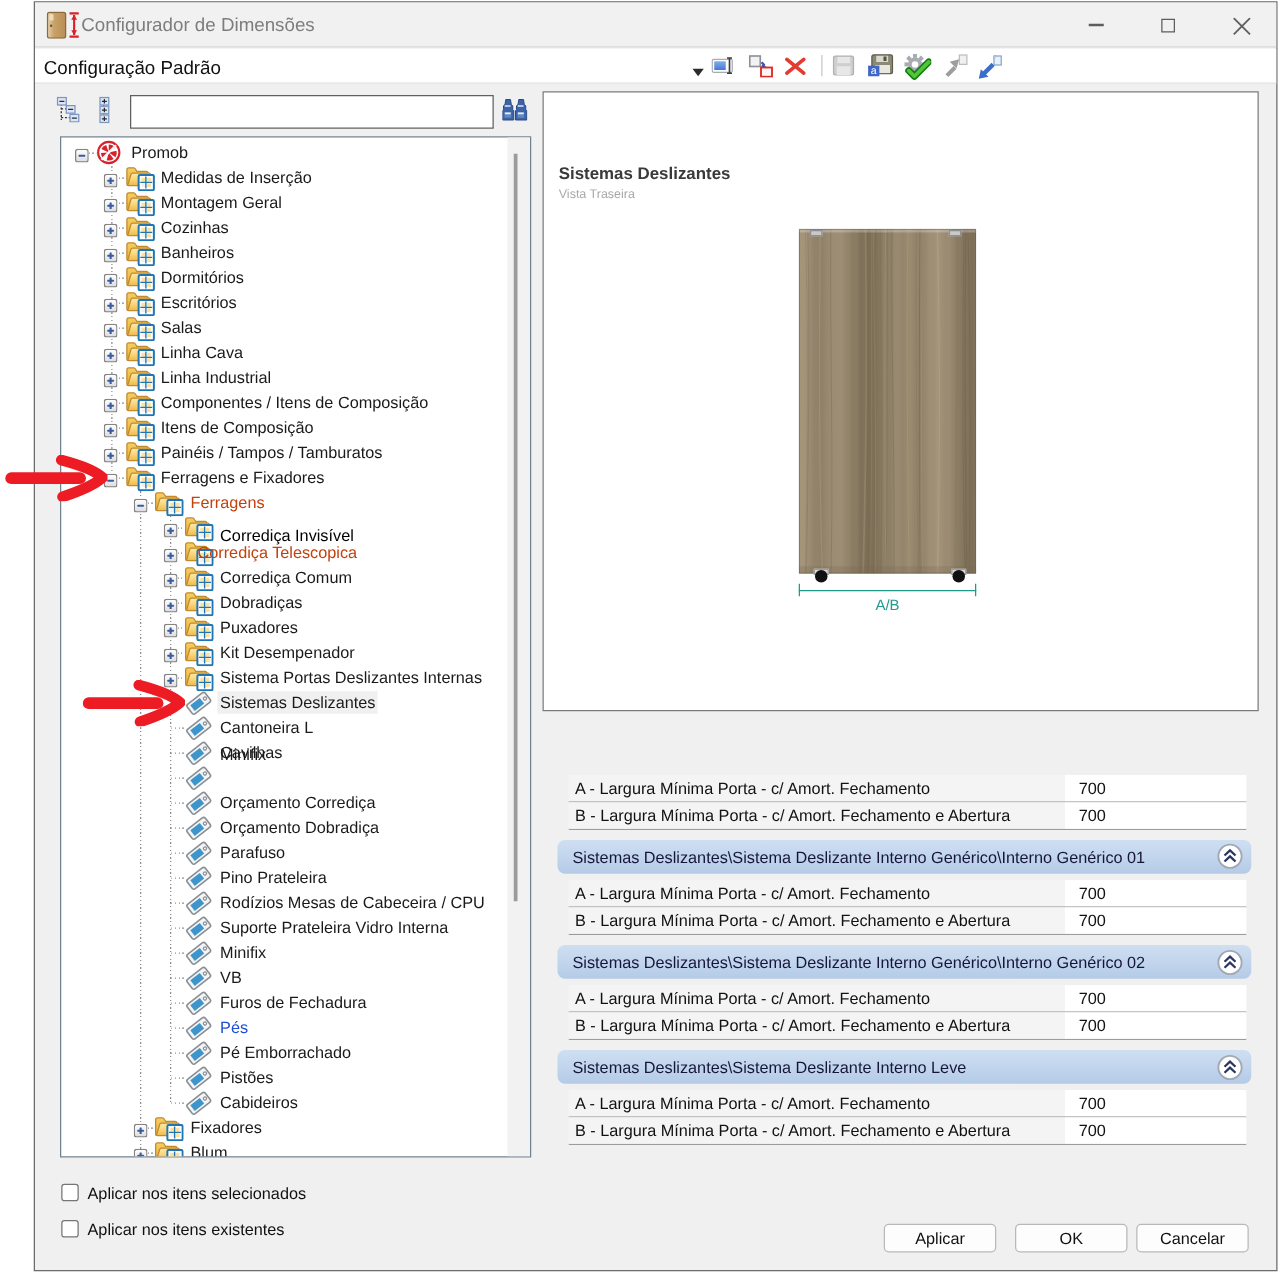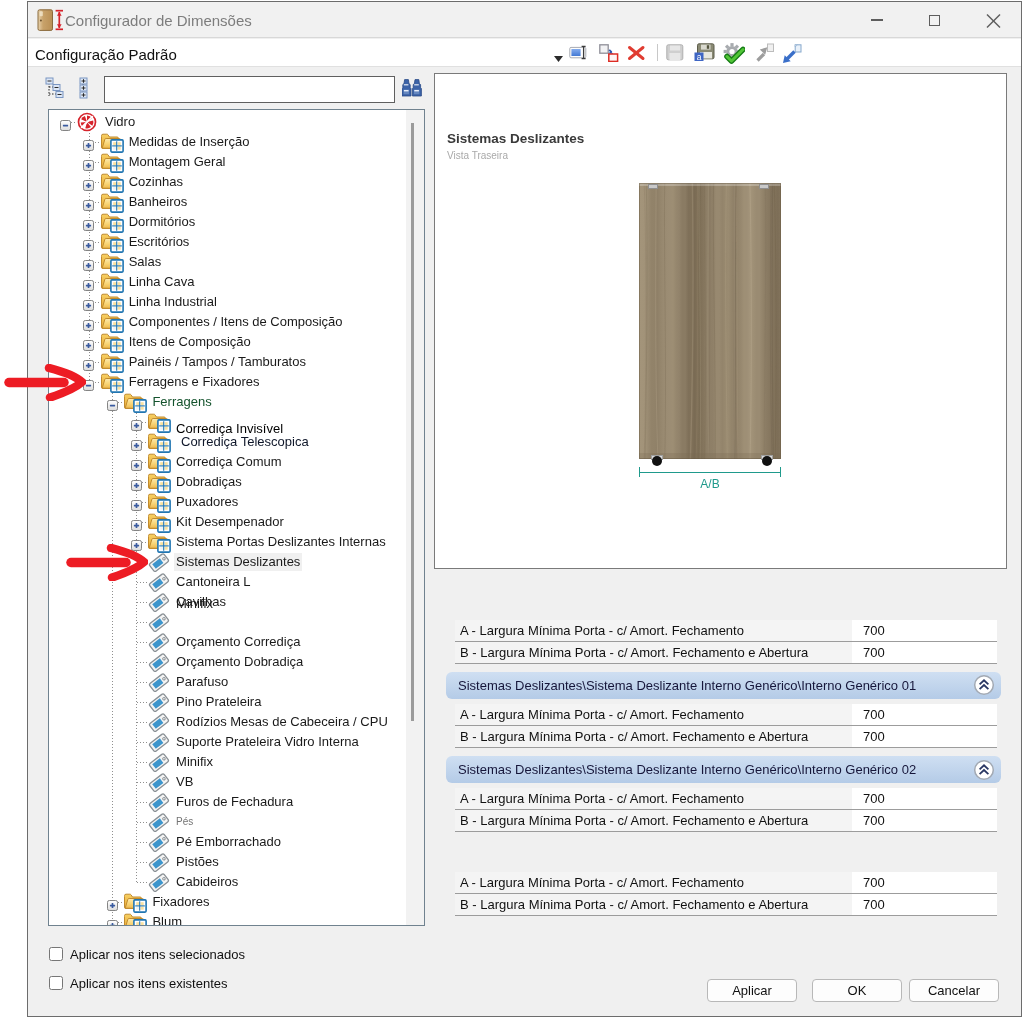--- a/index.html
+++ b/index.html
@@ -182,21 +182,21 @@
           <circle cx="10" cy="10" r="8.5" fill="#fff" stroke="#d6232b" stroke-width="1.7"></circle>
 <g fill="#d6232b">
             <path d="M10 10 L10 3.6 A6.4 6.4 0 0 1 15.1 6.2 Z"></path>
             <path d="M10 10 L16.2 8.6 A6.4 6.4 0 0 1 15.4 13.7 Z"></path>
             <path d="M10 10 L13.9 15.1 A6.4 6.4 0 0 1 8.3 16.2 Z"></path>
             <path d="M10 10 L5.8 14.8 A6.4 6.4 0 0 1 3.7 10.4 Z"></path>
             <path d="M10 10 L4.1 7.2 A6.4 6.4 0 0 1 7.9 3.9 Z"></path>
           </g>
 <line x1="15.8" y1="4.2" x2="4.2" y2="15.8" stroke="#fff" stroke-width="1.9"></line>
         </svg></div>
-      <div style="position:absolute;left:103.0px;top:113.0px;height:18px;line-height:18px;font-size:13px;color:#1a1a1a;white-space:nowrap;padding:0 2px">Vidro</div>
+      <div style="position:absolute;left:103.0px;top:113.0px;height:18px;line-height:18px;font-size:13px;color:#1a1a1a;white-space:nowrap;padding:0 2px">Promob</div>
       <div style="position:absolute;left:94.7px;top:142.0px;width:6.0px;height:1px;background-image:repeating-linear-gradient(to right,#8f8f8f 0 1px,transparent 1px 3px)"></div>
       <div style="position:absolute;left:83.2px;top:136.5px;width:11px;height:11px"><svg width="11" height="11" viewBox="0 0 11 11" style="" xmlns="http://www.w3.org/2000/svg">
           <defs>
             <linearGradient id="ebg" x1="0" y1="0" x2="0" y2="1">
               <stop offset="0" stop-color="#ffffff"></stop>
               <stop offset="1" stop-color="#dcdcdc"></stop>
             </linearGradient>
           </defs>
           <rect x="0.5" y="0.5" width="10" height="10" rx="1.8" fill="url(#ebg)" stroke="#848484"></rect>
           <rect x="2.9" y="4.7" width="5.2" height="1.7" rx="0.4" fill="#3a5ba0"></rect>
@@ -670,21 +670,21 @@
           <path d="M1.5 4.5 L1.5 15 Q1.5 16.5 3 16.5 L17 16.5 Q18.5 16.5 18.5 15 L18.5 6.5 Q18.5 5 17 5 L9.5 5 L8 2.8 Q7.6 2.2 6.8 2.2 L3 2.2 Q1.5 2.2 1.5 3.7 Z" fill="url(#fg1)" stroke="#c08a2e" stroke-width="1"></path>
 <path d="M2.2 16.2 L4.8 7.4 Q5.1 6.5 6.1 6.5 L19.3 6.5 Q20.6 6.5 20.2 7.7 L17.7 15.4 Q17.4 16.4 16.3 16.4 Z" fill="url(#fg2)" stroke="#c08a2e" stroke-width="1"></path>
           <rect x="10.9" y="7.9" width="12.2" height="12.2" rx="1" fill="#ffffff" stroke="#2176b2" stroke-width="1.6"></rect>
 <rect x="13.2" y="10.2" width="3.1" height="3.1" fill="#fbe2a0"></rect>
           <rect x="17.6" y="10.2" width="3.1" height="3.1" fill="#fbe2a0"></rect>
 <rect x="13.2" y="14.6" width="3.1" height="3.1" fill="#eef2f5"></rect>
           <rect x="17.6" y="14.6" width="3.1" height="3.1" fill="#fbe2a0"></rect>
 <line x1="12.2" y1="13.9" x2="21.8" y2="13.9" stroke="#2176b2" stroke-width="1.1"></line>
 <line x1="16.7" y1="9.2" x2="16.7" y2="18.8" stroke="#2176b2" stroke-width="1.1"></line>
         </svg></div>
-      <div style="position:absolute;left:150.4px;top:393.0px;height:18px;line-height:18px;font-size:13px;color:#14532d;white-space:nowrap;padding:0 2px">Ferragens</div>
+      <div style="position:absolute;left:150.4px;top:393.0px;height:18px;line-height:18px;font-size:13px;color:#c2410c;white-space:nowrap;padding:0 2px">Ferragens</div>
       <div style="position:absolute;left:142.1px;top:422.0px;width:6.0px;height:1px;background-image:repeating-linear-gradient(to right,#8f8f8f 0 1px,transparent 1px 3px)"></div>
       <div style="position:absolute;left:130.6px;top:416.5px;width:11px;height:11px"><svg width="11" height="11" viewBox="0 0 11 11" style="" xmlns="http://www.w3.org/2000/svg">
           <defs>
             <linearGradient id="ebg" x1="0" y1="0" x2="0" y2="1">
               <stop offset="0" stop-color="#ffffff"></stop>
               <stop offset="1" stop-color="#dcdcdc"></stop>
             </linearGradient>
           </defs>
           <rect x="0.5" y="0.5" width="10" height="10" rx="1.8" fill="url(#ebg)" stroke="#848484"></rect>
           <rect x="2.9" y="4.7" width="5.2" height="1.7" rx="0.4" fill="#3a5ba0"></rect>
@@ -740,21 +740,21 @@
           <path d="M1.5 4.5 L1.5 15 Q1.5 16.5 3 16.5 L17 16.5 Q18.5 16.5 18.5 15 L18.5 6.5 Q18.5 5 17 5 L9.5 5 L8 2.8 Q7.6 2.2 6.8 2.2 L3 2.2 Q1.5 2.2 1.5 3.7 Z" fill="url(#fg1)" stroke="#c08a2e" stroke-width="1"></path>
 <path d="M2.2 16.2 L4.8 7.4 Q5.1 6.5 6.1 6.5 L19.3 6.5 Q20.6 6.5 20.2 7.7 L17.7 15.4 Q17.4 16.4 16.3 16.4 Z" fill="url(#fg2)" stroke="#c08a2e" stroke-width="1"></path>
           <rect x="10.9" y="7.9" width="12.2" height="12.2" rx="1" fill="#ffffff" stroke="#2176b2" stroke-width="1.6"></rect>
 <rect x="13.2" y="10.2" width="3.1" height="3.1" fill="#fbe2a0"></rect>
           <rect x="17.6" y="10.2" width="3.1" height="3.1" fill="#fbe2a0"></rect>
 <rect x="13.2" y="14.6" width="3.1" height="3.1" fill="#eef2f5"></rect>
           <rect x="17.6" y="14.6" width="3.1" height="3.1" fill="#fbe2a0"></rect>
 <line x1="12.2" y1="13.9" x2="21.8" y2="13.9" stroke="#2176b2" stroke-width="1.1"></line>
 <line x1="16.7" y1="9.2" x2="16.7" y2="18.8" stroke="#2176b2" stroke-width="1.1"></line>
         </svg></div>
-      <div style="position:absolute;left:179px;top:433.0px;height:18px;line-height:18px;font-size:13px;color:#0f172a;white-space:nowrap;padding:0 2px">Corrediça Telescopica</div>
+      <div style="position:absolute;left:156px;top:433.0px;height:18px;line-height:18px;font-size:13px;color:#c2410c;white-space:nowrap;padding:0 2px">Corrediça Telescopica</div>
       <div style="position:absolute;left:142.1px;top:462.0px;width:6.0px;height:1px;background-image:repeating-linear-gradient(to right,#8f8f8f 0 1px,transparent 1px 3px)"></div>
       <div style="position:absolute;left:130.6px;top:456.5px;width:11px;height:11px"><svg width="11" height="11" viewBox="0 0 11 11" style="" xmlns="http://www.w3.org/2000/svg">
           <defs>
             <linearGradient id="ebg" x1="0" y1="0" x2="0" y2="1">
               <stop offset="0" stop-color="#ffffff"></stop>
               <stop offset="1" stop-color="#dcdcdc"></stop>
             </linearGradient>
           </defs>
           <rect x="0.5" y="0.5" width="10" height="10" rx="1.8" fill="url(#ebg)" stroke="#848484"></rect>
           <rect x="2.9" y="4.7" width="5.2" height="1.7" rx="0.4" fill="#3a5ba0"></rect>
@@ -1041,21 +1041,21 @@
         </svg></div>
       <div style="position:absolute;left:174.1px;top:793.0px;height:18px;line-height:18px;font-size:13px;color:#1a1a1a;white-space:nowrap;padding:0 2px">Furos de Fechadura</div>
       <div style="position:absolute;left:137.1px;top:822.0px;width:11.0px;height:1px;background-image:repeating-linear-gradient(to right,#8f8f8f 0 1px,transparent 1px 3px)"></div>
       <div style="position:absolute;left:148.1px;top:811.5px;width:22px;height:21px"><svg width="22" height="21" viewBox="0 0 22 21" style="" xmlns="http://www.w3.org/2000/svg">
           <g transform="rotate(-38 11 10.5)">
 <rect x="1.8" y="5.8" width="18.2" height="9.6" rx="1.8" fill="#f4f4f4" stroke="#898f94" stroke-width="1.3"></rect>
 <rect x="4.6" y="7.7" width="9.6" height="5.8" fill="#3d95cc"></rect>
 <circle cx="17.2" cy="10.6" r="1.25" fill="#fff" stroke="#898f94" stroke-width="1"></circle>
 </g>
         </svg></div>
-      <div style="position:absolute;left:174.1px;top:813.0px;height:18px;line-height:18px;font-size:10px;color:#737373;white-space:nowrap;padding:0 2px">Pés</div>
+      <div style="position:absolute;left:174.1px;top:813.0px;height:18px;line-height:18px;font-size:13px;color:#1d4ed8;white-space:nowrap;padding:0 2px">Pés</div>
       <div style="position:absolute;left:137.1px;top:842.0px;width:11.0px;height:1px;background-image:repeating-linear-gradient(to right,#8f8f8f 0 1px,transparent 1px 3px)"></div>
       <div style="position:absolute;left:148.1px;top:831.5px;width:22px;height:21px"><svg width="22" height="21" viewBox="0 0 22 21" style="" xmlns="http://www.w3.org/2000/svg">
           <g transform="rotate(-38 11 10.5)">
 <rect x="1.8" y="5.8" width="18.2" height="9.6" rx="1.8" fill="#f4f4f4" stroke="#898f94" stroke-width="1.3"></rect>
 <rect x="4.6" y="7.7" width="9.6" height="5.8" fill="#3d95cc"></rect>
 <circle cx="17.2" cy="10.6" r="1.25" fill="#fff" stroke="#898f94" stroke-width="1"></circle>
 </g>
         </svg></div>
       <div style="position:absolute;left:174.1px;top:833.0px;height:18px;line-height:18px;font-size:13px;color:#1a1a1a;white-space:nowrap;padding:0 2px">Pé Emborrachado</div>
       <div style="position:absolute;left:137.1px;top:862.0px;width:11.0px;height:1px;background-image:repeating-linear-gradient(to right,#8f8f8f 0 1px,transparent 1px 3px)"></div>
@@ -1279,20 +1279,25 @@
 <path d="M6.6 15.2 L11 11.1 L15.4 15.2" fill="none" stroke="#2a3763" stroke-width="1.8"></path>
         </svg></div></div>
     <div class="acc-row" style="top:788.0999999999999px">
       <div class="acc-lbl">A - Largura Mínima Porta - c/ Amort. Fechamento</div>
       <div class="acc-val">700</div>
     </div>
     <div class="acc-row" style="top:810.0999999999999px">
       <div class="acc-lbl">B - Largura Mínima Porta - c/ Amort. Fechamento e Abertura</div>
       <div class="acc-val">700</div>
     </div>
+    <div class="acc-h" style="top:840.3999999999999px">Sistemas Deslizantes\Sistema Deslizante Interno Leve<div class="acc-btn"><svg width="22" height="22" viewBox="0 0 22 22" style="" xmlns="http://www.w3.org/2000/svg">
+          <circle cx="11" cy="11" r="9.3" fill="#ffffff" stroke="#a2a9b3" stroke-width="1.5"></circle>
+<path d="M6.6 10.4 L11 6.3 L15.4 10.4" fill="none" stroke="#2a3763" stroke-width="1.8"></path>
+<path d="M6.6 15.2 L11 11.1 L15.4 15.2" fill="none" stroke="#2a3763" stroke-width="1.8"></path>
+        </svg></div></div>
     <div class="acc-row" style="top:872.3999999999999px">
       <div class="acc-lbl">A - Largura Mínima Porta - c/ Amort. Fechamento</div>
       <div class="acc-val">700</div>
     </div>
     <div class="acc-row" style="top:894.3999999999999px">
       <div class="acc-lbl">B - Largura Mínima Porta - c/ Amort. Fechamento e Abertura</div>
       <div class="acc-val">700</div>
     </div>
     <div class="cb" style="left:49px;top:947px"></div>
     <div class="cblbl" style="left:70px;top:947px">Aplicar nos itens selecionados</div>

